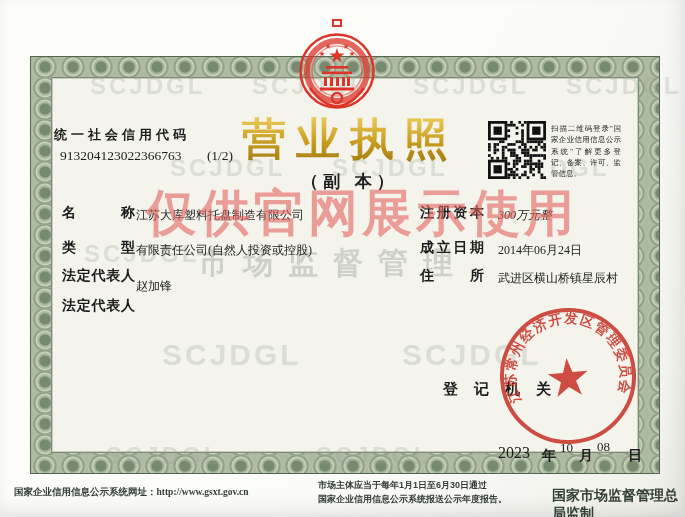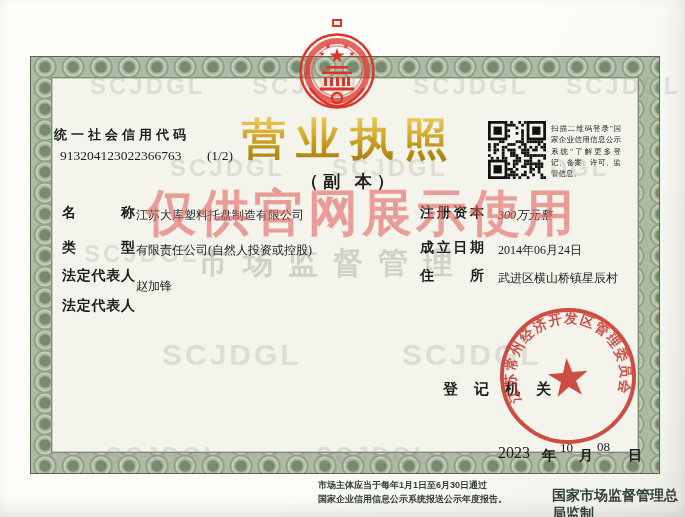--- a/index.html
+++ b/index.html
@@ -318,19 +318,22 @@
 
   <span class="abs date-num" style="left:498px;top:444px;">2023</span>
   <span class="abs date-part" style="left:542px;top:447px;">年</span>
   <span class="abs date-num" style="left:560px;top:440px;font-size:13px;">10</span>
   <span class="abs date-part" style="left:579px;top:447px;">月</span>
   <span class="abs date-num" style="left:597px;top:439px;font-size:13px;">08</span>
   <span class="abs date-part" style="left:628px;top:447px;">日</span>
 
   <span class="wm-red">仅供官网展示使用</span>
 
+  <div class="abs footer f-left">
+    <span>国家企业信用信息公示系统网址：</span><span class="url">http://www.gsxt.gov.cn</span>
+  </div>
   <div class="abs footer f-mid">
     <div>市场主体应当于每年1月1日至6月30日通过</div>
     <div>国家企业信用信息公示系统报送公示年度报告。</div>
   </div>
   <div class="abs footer f-right">国家市场监督管理总局监制</div>
 
 </div>
 
 </body></html>

